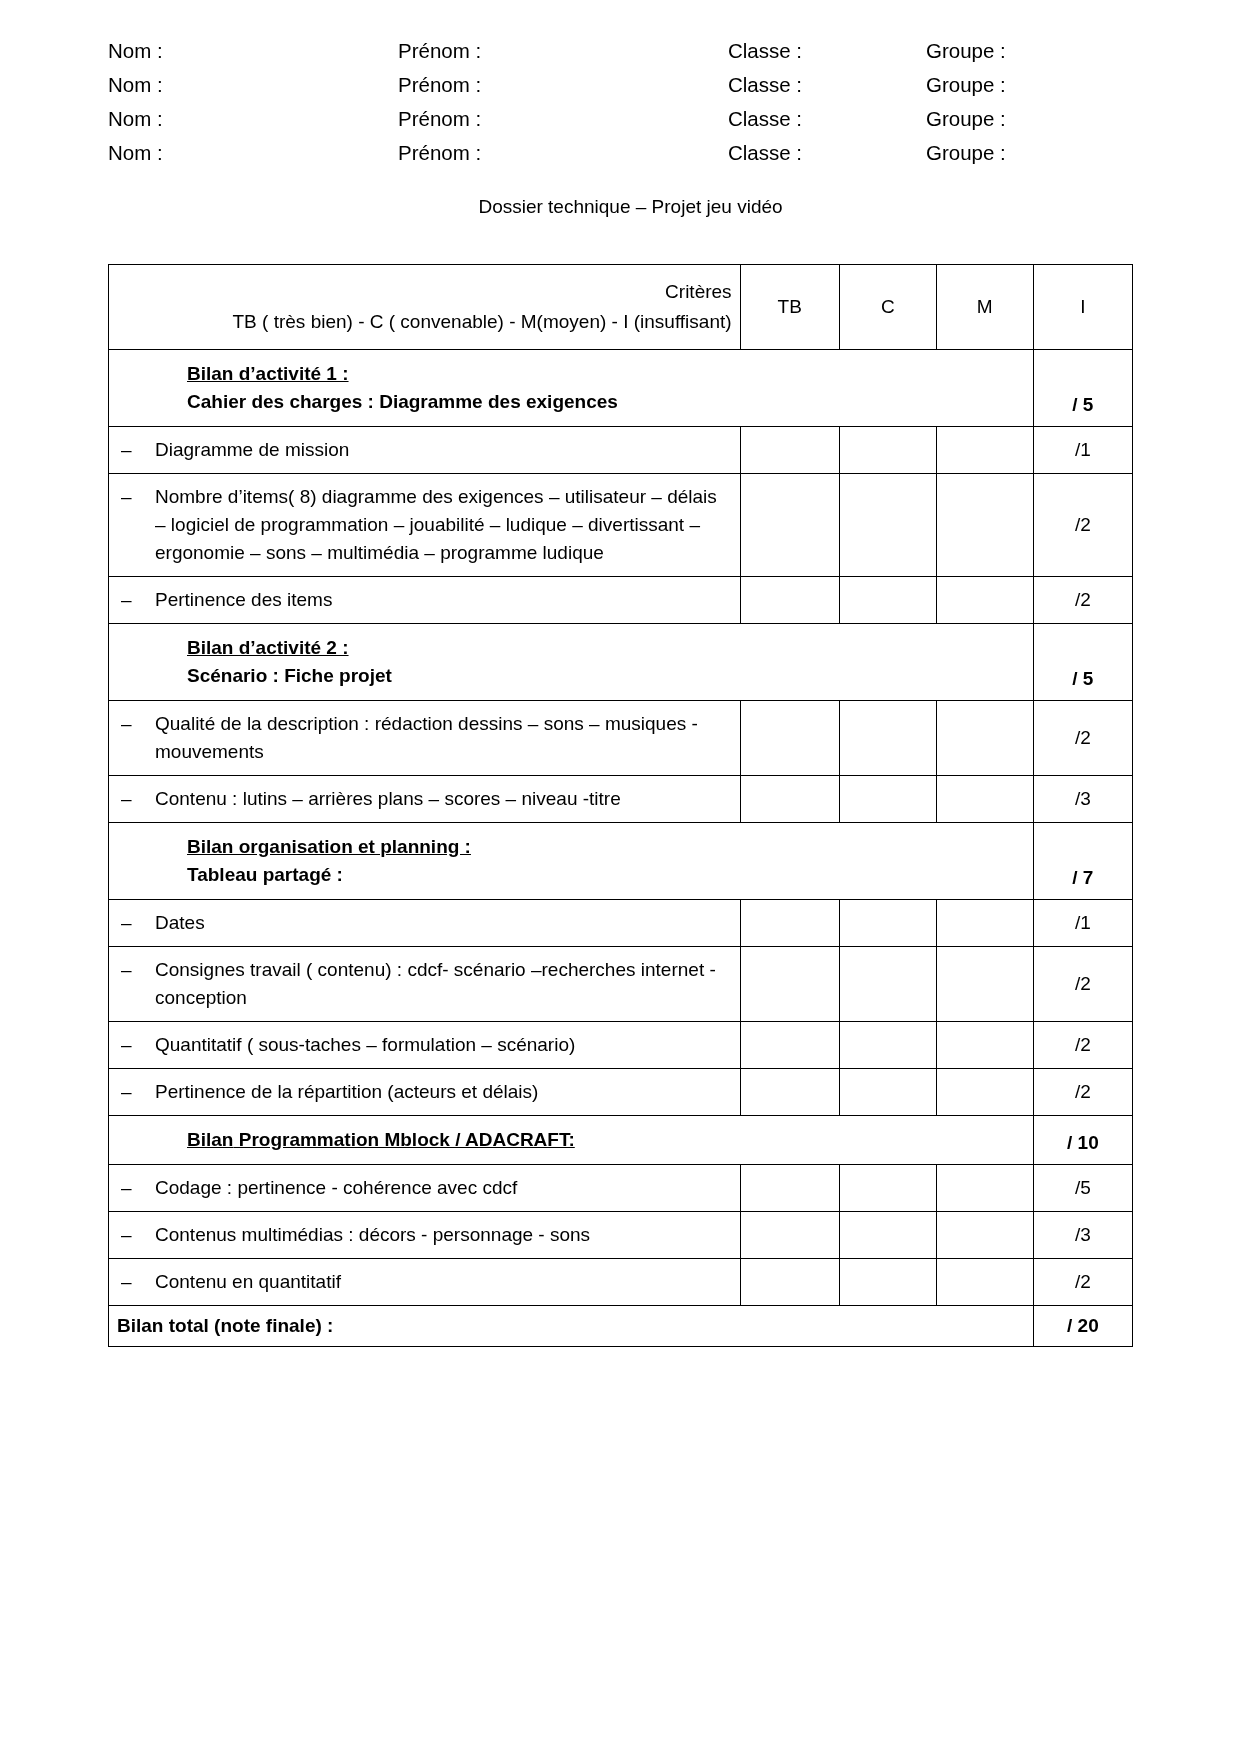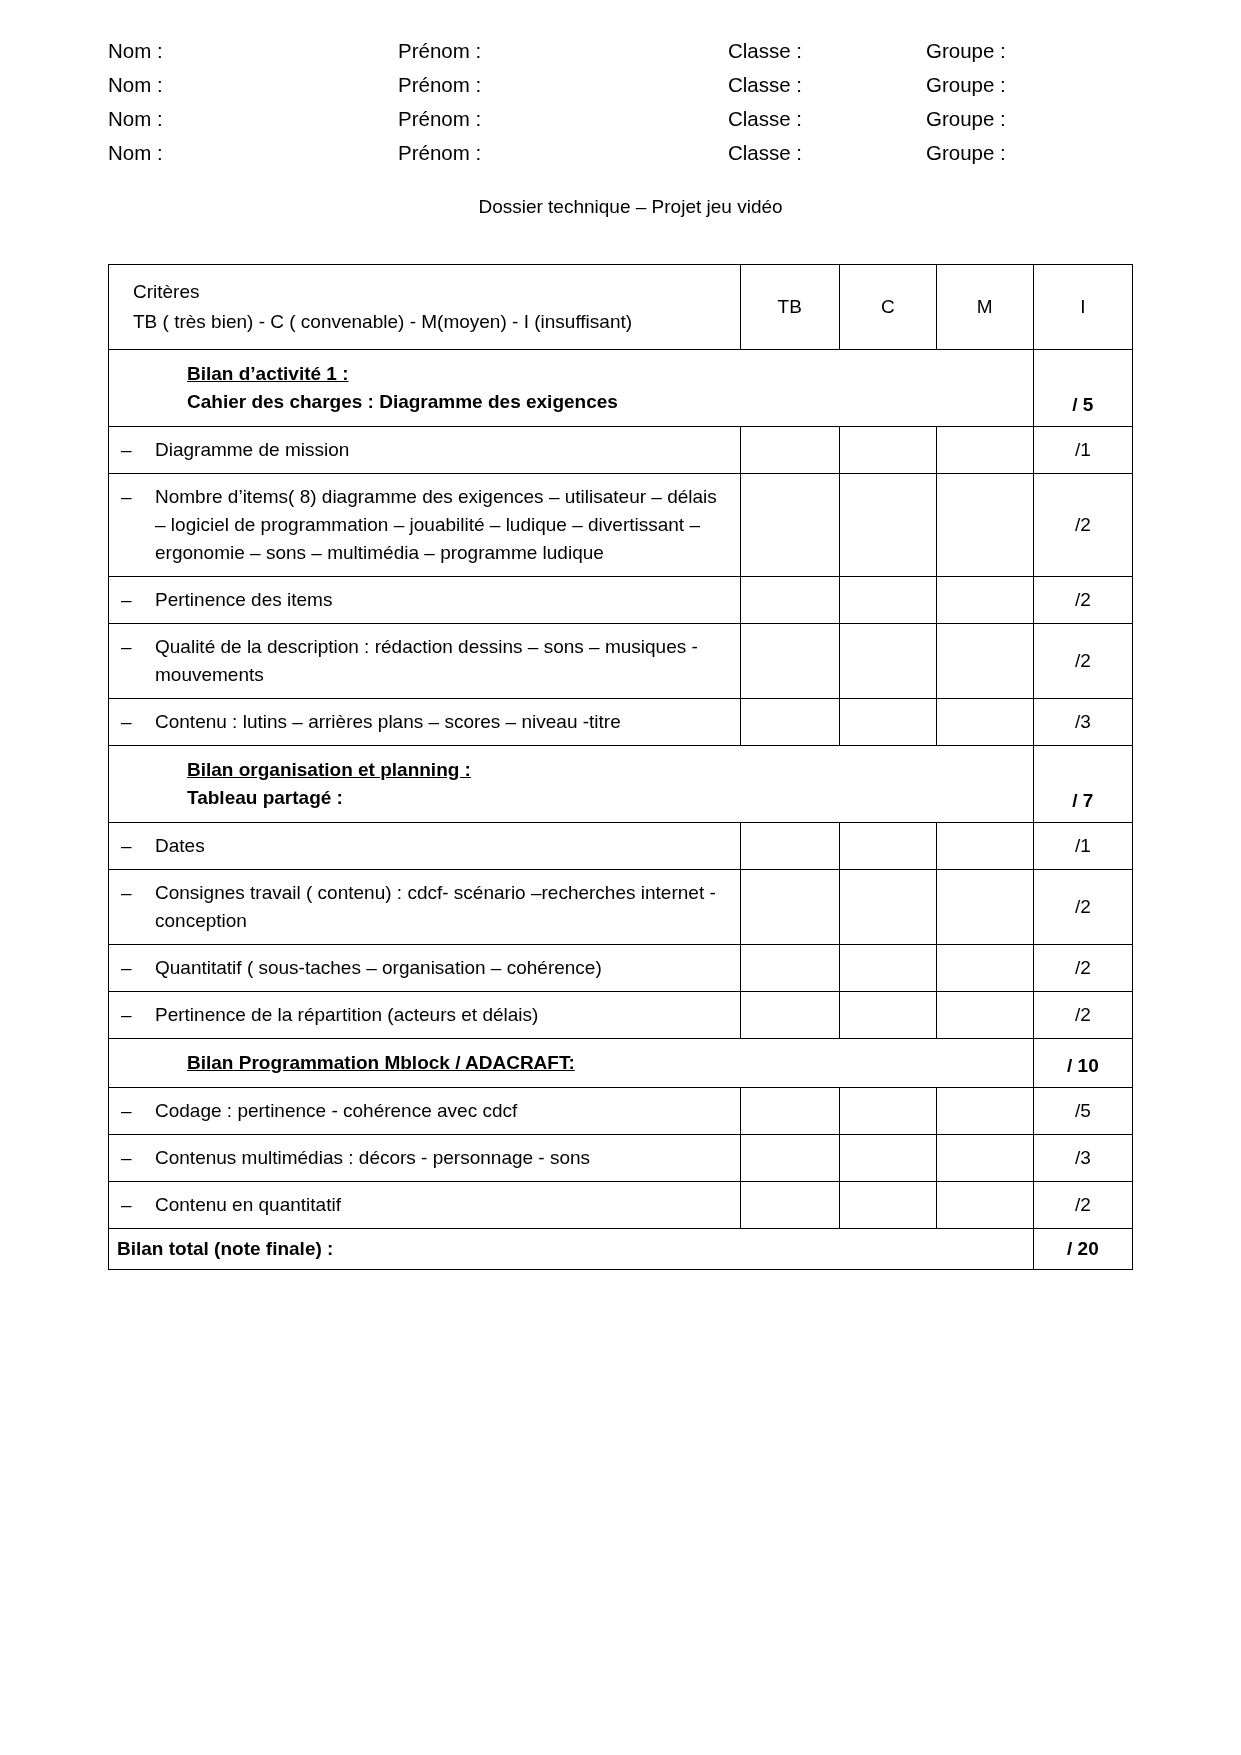--- a/index.html
+++ b/index.html
@@ -61,23 +61,23 @@
     font-size: 19px;
     padding: 9px 10px;
   }
   col.c-crit { width: 573px; }
   col.c-tb   { width: 90px; }
   col.c-c    { width: 88px; }
   col.c-m    { width: 88px; }
   col.c-i    { width: 90px; }
 
   .hdr-crit {
-    text-align: left;
+    text-align: right;
     line-height: 30px;
-    padding: 12px 24px !important;
+    padding: 12px 8px !important;
   }
   .hdr-mark {
     text-align: center;
     font-size: 19px;
   }
 
   
   .sec-cell {
     padding: 10px 10px 10px 10px !important;
   }
@@ -231,20 +231,27 @@
             <span class="crit-text">Pertinence des items</span>
           </div>
         </td>
         <td class="blank-cell"></td>
         <td class="blank-cell"></td>
         <td class="blank-cell"></td>
         <td class="score-cell">/2</td>
       </tr>
 
       <tr>
+        <td class="sec-cell" colspan="4">
+          <div class="sec-line1">Bilan d’activité 2 :</div>
+          <div class="sec-line2">Scénario : Fiche projet</div>
+        </td>
+        <td class="sec-score">/ 5</td>
+      </tr>
+      <tr>
         <td class="crit-cell">
           <div class="crit-inner">
             <span class="dash">–</span>
             <span class="crit-text">Qualité de la description : rédaction  dessins – sons – musiques - mouvements</span>
           </div>
         </td>
         <td class="blank-cell"></td>
         <td class="blank-cell"></td>
         <td class="blank-cell"></td>
         <td class="score-cell">/2</td>
@@ -290,21 +297,21 @@
         </td>
         <td class="blank-cell"></td>
         <td class="blank-cell"></td>
         <td class="blank-cell"></td>
         <td class="score-cell">/2</td>
       </tr>
       <tr>
         <td class="crit-cell">
           <div class="crit-inner">
             <span class="dash">–</span>
-            <span class="crit-text">Quantitatif ( sous-taches – organisation – cohérence)</span>
+            <span class="crit-text">Quantitatif ( sous-taches – formulation – scénario)</span>
           </div>
         </td>
         <td class="blank-cell"></td>
         <td class="blank-cell"></td>
         <td class="blank-cell"></td>
         <td class="score-cell">/2</td>
       </tr>
       <tr>
         <td class="crit-cell">
           <div class="crit-inner">

